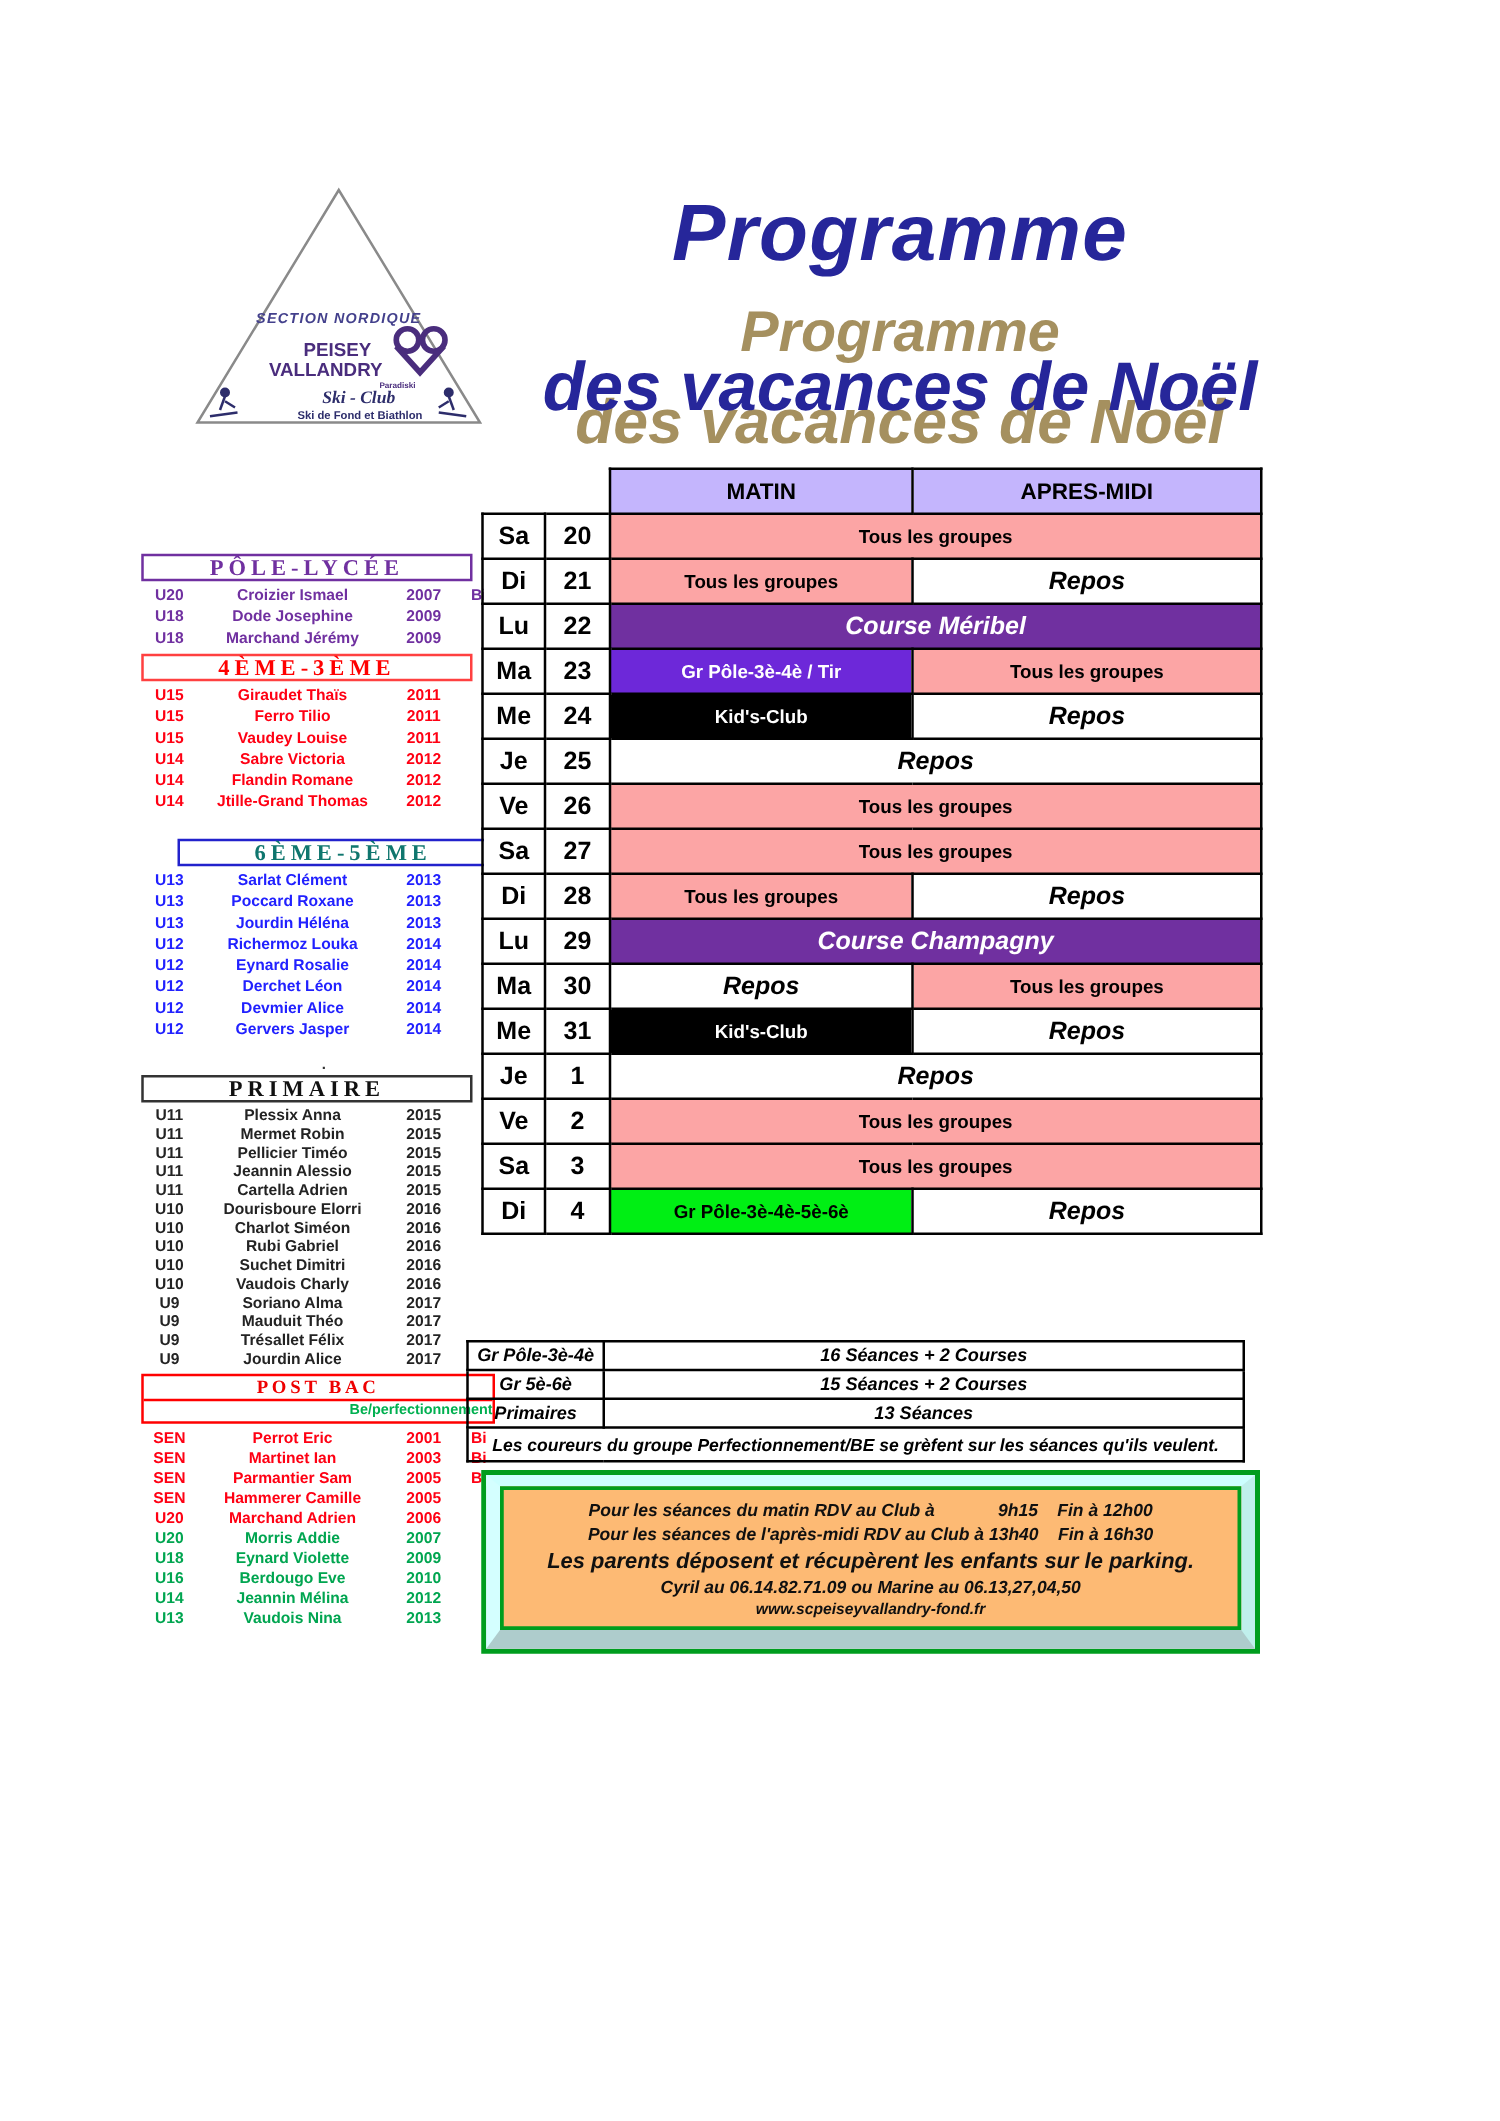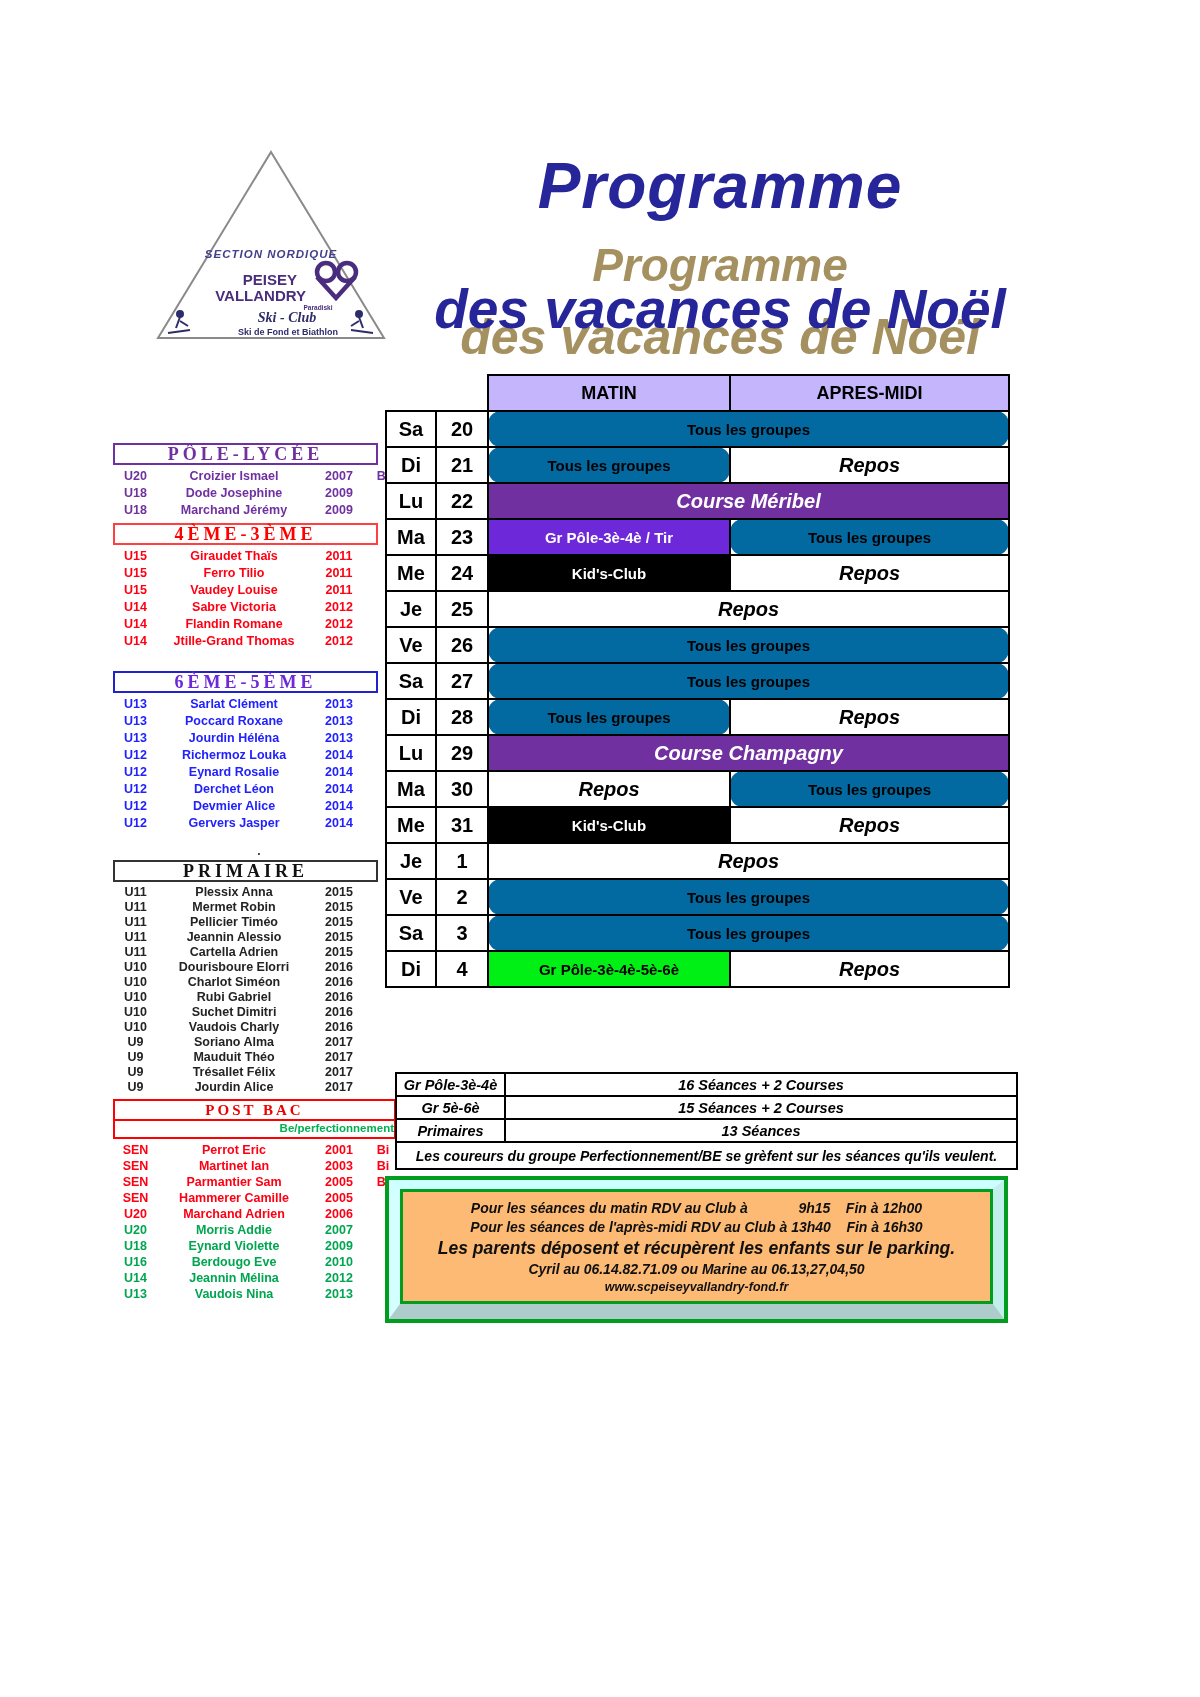--- a/index.html
+++ b/index.html
@@ -21,21 +21,21 @@
   .wa-sub-sh{top:170px;font-size:50px;}
 
   
   .roster{position:absolute;left:113px;top:443px;width:292px;}
   .sec-head{width:265px;height:22px;border:2px solid;box-sizing:border-box;
       display:flex;align-items:center;justify-content:center;
       font-family:"Liberation Serif",serif;font-weight:bold;font-size:18px;
       letter-spacing:4px;}
   .sh-purple{color:#7030a0;border-color:#7030a0;}
   .sh-red{color:#ff0000;border-color:#ff4040;}
-  .sh-blue{color:#6d28d9;border-color:#2222cc;}
+  .sh-blue{color:#0f766e;border-color:#2222cc;margin-left:29px;}
   .sh-black{color:#111;border-color:#333;}
   .rows{margin-top:3px;margin-bottom:4px;}
   .roster-row{display:grid;grid-template-columns:45px 152px 58px 30px;
       height:17px;line-height:17px;font-weight:bold;font-size:12.5px;text-align:center;}
   .rows-15 .roster-row{height:15px;line-height:15px;}
   .rows-16 .roster-row{height:16px;line-height:16px;}
   .rc-purple{color:#7030a0;}
   .rc-red{color:#ff0013;}
   .rc-blue{color:#2121ff;}
   .rc-black{color:#232323;}
@@ -52,31 +52,31 @@
 
   
   table{border-collapse:collapse;table-layout:fixed;}
   .sched{position:absolute;left:385px;top:374px;width:623px;}
   .sched td{border:2px solid #000;text-align:center;vertical-align:middle;
       padding:0;overflow:hidden;}
   .sched tr{height:36px;}
   td.ghost{border:none;background:transparent;}
   .hcell{font-weight:bold;font-size:18px;background:#c4b5fd;}
   td.day,td.date{font-weight:bold;font-size:20px;background:#fff;}
-  .bg-yellow{background:#0369a1;color:#000;border-radius:13px;}
+  .bg-yellow{background:#fca5a5;color:#000;}
   .bg-red{background:#6d28d9;color:#fff;}
   .bg-black{background:#000000;color:#fff;}
   .bg-purple{background:#7030a0;color:#fff;}
   .bg-green{background:#00ef14;color:#000;}
   .bg-white{background:#ffffff;color:#000;}
   .t-grp{font-weight:bold;font-size:15px;}
   .t-big{font-weight:bold;font-style:italic;font-size:20px;}
 
   
-  .summary{position:absolute;left:395px;top:1072px;width:623px;}
+  .summary{position:absolute;left:373px;top:1072px;width:623px;}
   .summary td{border:2px solid #000;text-align:center;vertical-align:middle;
       font-weight:bold;font-style:italic;padding:0;}
   .summary tr{height:23px;}
   .sum-label{width:107px;font-size:14.5px;}
   .sum-value{font-size:14.5px;}
   .sum-note{font-size:14px;height:25px;}
 
   
   .ibox{position:absolute;left:385px;top:1176px;width:623px;box-sizing:border-box;
       border:4px solid #009d1e;}

